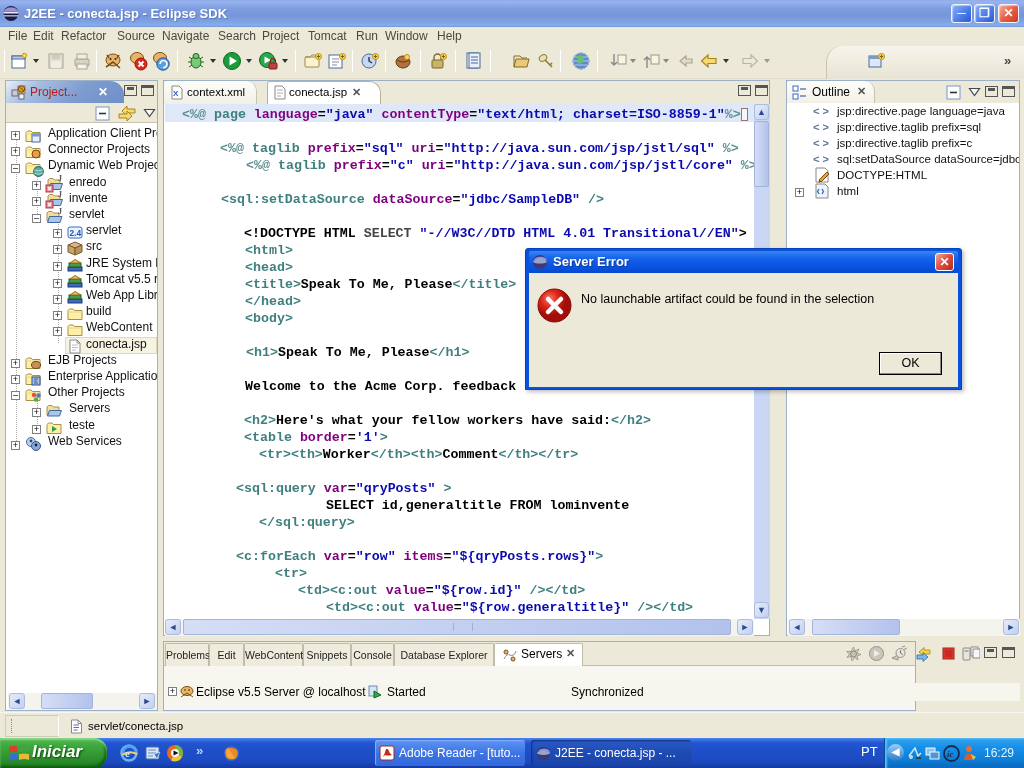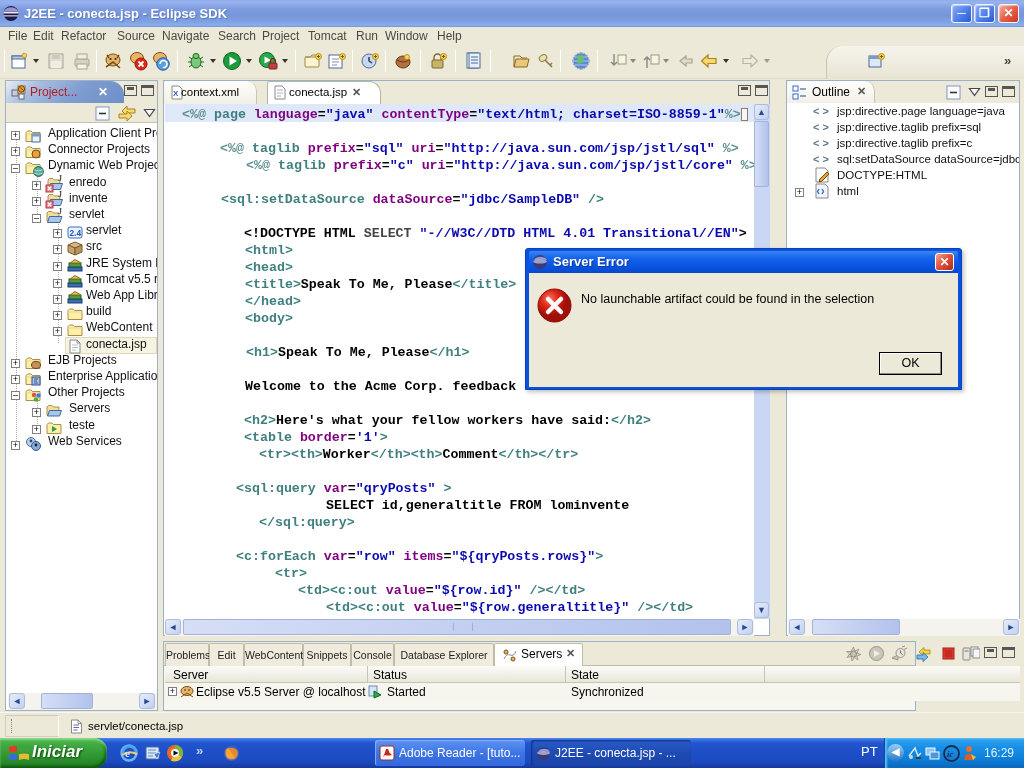--- a/index.html
+++ b/index.html
@@ -426,21 +426,21 @@
  </div>
 </div>
 
 <div class="abs view" id="editorview" style="left:163px;top:80px;width:607px;height:556px">
  <div class="vtabrow" style="height:23px">
   <div class="abs" style="left:0px;top:0;width:93px;height:23px;background:linear-gradient(180deg,#FDFDFB,#F2F0E6);border-right:1px solid #C8C4B0;border-radius:3px 10px 0 0"></div>
   <svg class="abs" style="left:6px;top:4px;width:14px;height:15px" viewBox="0 0 14 15">
         <path d="M2 1 H9 L12 4 V14 H2 Z" fill="#fff" stroke="#888"></path>
         <text x="3" y="11" font-size="8" font-weight="bold" fill="#3A5ACA" font-family="Liberation Sans">X</text>
       </svg>
-  <div class="abs" style="left:17px;top:5px;font-size:11.5px;color:#000">context.xml</div>
+  <div class="abs" style="left:23px;top:5px;font-size:11.5px;color:#000">context.xml</div>
   <div class="abs" style="left:103px;top:0;width:114px;height:23px;background:#fff;border:1px solid #B8B4A0;border-bottom:none;border-radius:3px 12px 0 0"></div>
   <svg class="abs" style="left:109px;top:4px;width:14px;height:15px" viewBox="0 0 14 15">
         <path d="M2 1 H9 L12 4 V14 H2 Z" fill="#fff" stroke="#888"></path>
         <path d="M4 5 h6 M4 8 h6 M4 11 h4" stroke="#99A" stroke-width=".8"></path>
       </svg>
   <div class="abs" style="left:125px;top:5px;font-size:11.5px;color:#000">conecta.jsp</div>
   <div class="abs" style="left:188px;top:5px;font-size:11px;font-weight:bold;color:#555">✕</div>
   <div class="abs" style="left:574px;top:4px;width:13px;height:11px;border:1px solid #555">
         <div class="abs" style="left:2px;top:1px;width:7px;height:3px;background:#555"></div>
       </div>
@@ -584,28 +584,20 @@
         <rect x="1" y="3" width="7" height="12" rx="1" fill="#E8E5DA" stroke="#888"></rect>
         <rect x="2.5" y="5" width="4" height="2" fill="#AAB"></rect>
         <rect x="9" y="2" width="7" height="9" fill="#fff" stroke="#888"></rect>
         <rect x="11" y="4" width="7" height="9" fill="#F4F6FA" stroke="#888"></rect>
       </svg>
   <div class="abs" style="left:820px;top:5px;width:13px;height:11px;border:1px solid #555">
         <div class="abs" style="left:2px;top:1px;width:7px;height:3px;background:#555"></div>
       </div>
   <div class="abs" style="left:838px;top:5px;width:13px;height:11px;border:1px solid #555;border-top:3px solid #555"></div>
  </div>
- <div class="abs" style="left:1px;top:24px;width:855px;height:17px;background:linear-gradient(180deg,#FCFBF8,#E9E6DA);border-bottom:1px solid #C8C4B2">
-  <div class="abs" style="left:8px;top:2px;font-size:12px">Server</div>
-  <div class="abs" style="left:202px;top:0;width:1px;height:17px;background:#C8C4B2"></div>
-  <div class="abs" style="left:208px;top:2px;font-size:12px">Status</div>
-  <div class="abs" style="left:400px;top:0;width:1px;height:17px;background:#C8C4B2"></div>
-  <div class="abs" style="left:406px;top:2px;font-size:12px">State</div>
-  <div class="abs" style="left:599px;top:0;width:1px;height:17px;background:#C8C4B2"></div>
- </div>
  <div class="abs" style="left:1px;top:41px;width:855px;height:18px;background:#F7F6EE">
   <div class="plus" style="left:3px;top:4px">+</div>
   <svg class="abs" style="left:14px;top:2px;width:16px;height:14px" viewBox="0 0 16 14">
         <ellipse cx="8" cy="6" rx="6" ry="4.5" fill="#E8B46A" stroke="#7A5010"></ellipse>
         <circle cx="6" cy="5" r=".8" fill="#222"></circle>
         <circle cx="10" cy="5" r=".8" fill="#222"></circle>
         <path d="M2 12 L8 8 L14 12" stroke="#7A5010" fill="none"></path>
       </svg>
   <div class="abs" style="left:31px;top:2px;font-size:12px">Eclipse v5.5 Server @ localhost</div>
   <svg class="abs" style="left:203px;top:2px;width:14px;height:14px" viewBox="0 0 14 14">

